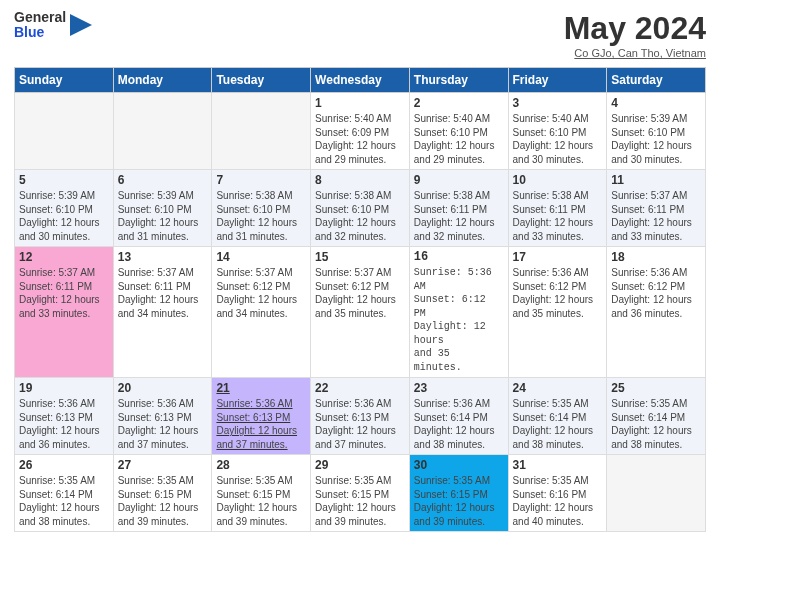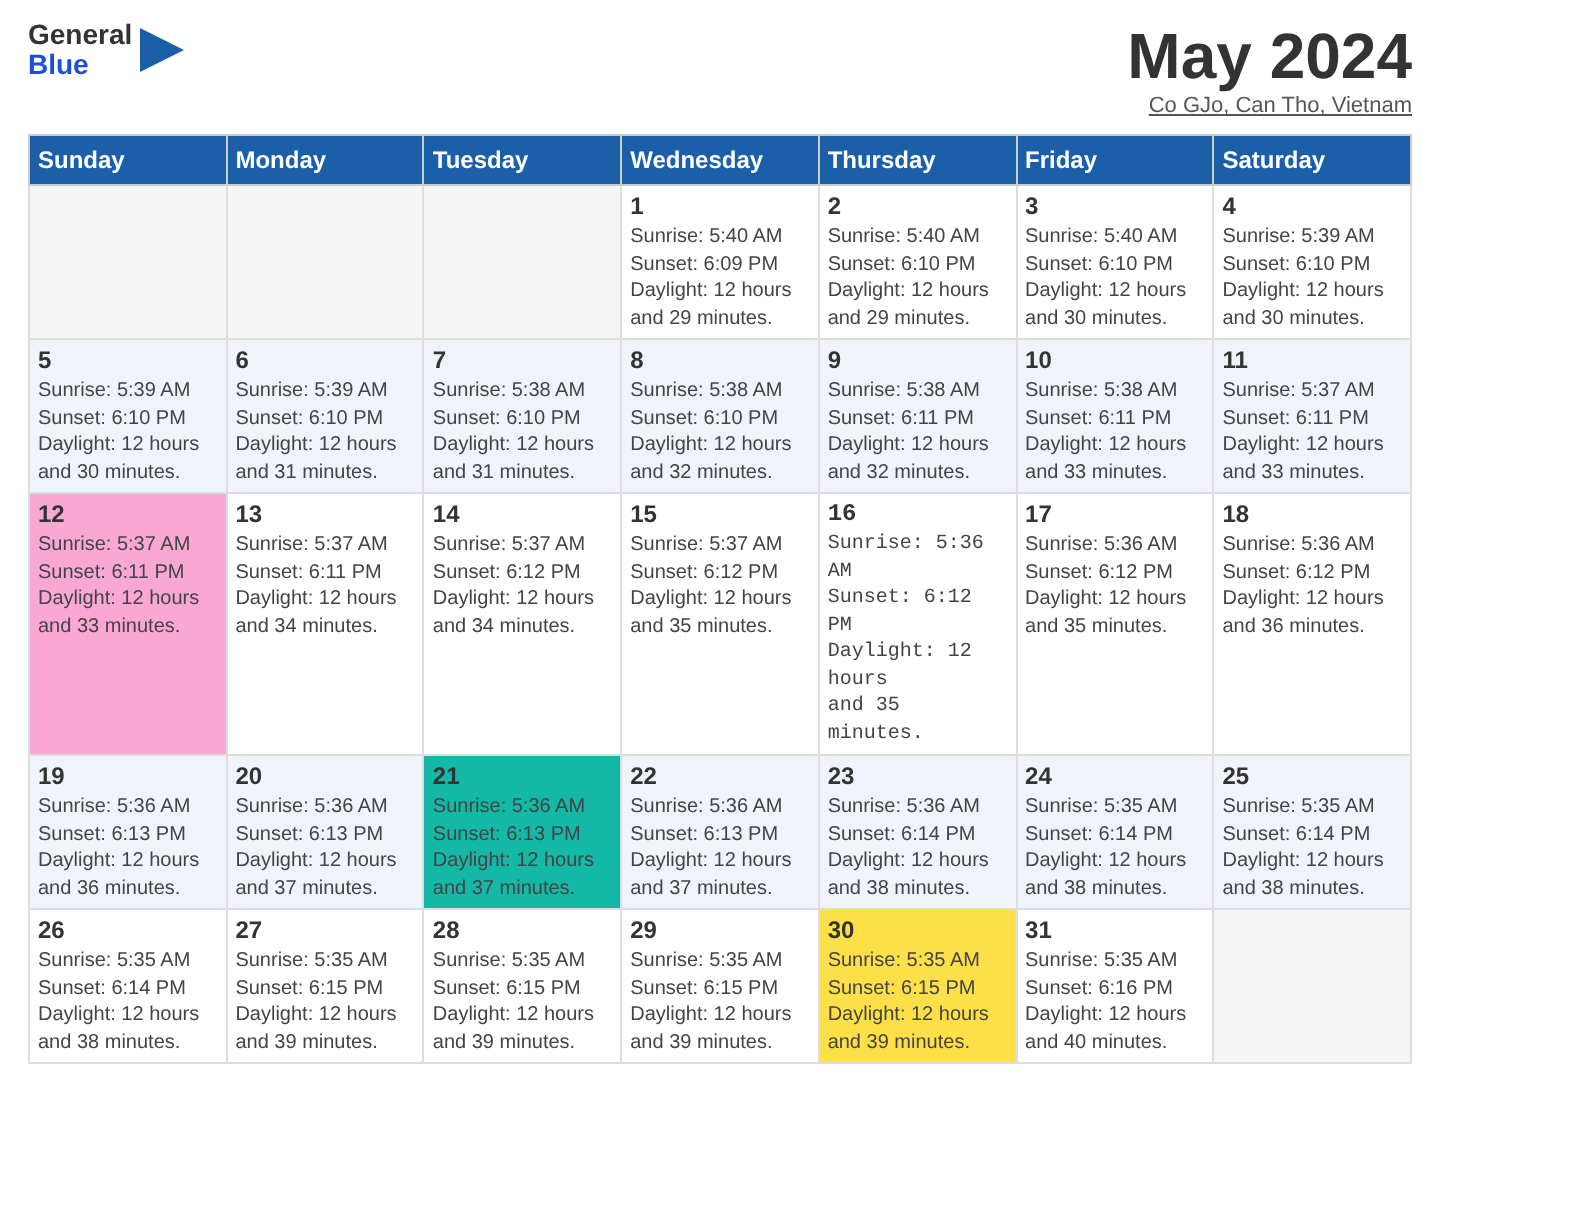--- a/index.html
+++ b/index.html
@@ -263,21 +263,21 @@
 Daylight: 12 hours
 and 36 minutes.</div>
           </td>
           <td style="background: rgb(240, 244, 250);">
             <span class="day-num">20</span>
             <div class="day-info" style="white-space: pre-line;">Sunrise: 5:36 AM
 Sunset: 6:13 PM
 Daylight: 12 hours
 and 37 minutes.</div>
           </td>
-          <td style="background: #14b8a6;">
+          <td style="background: #c4b5fd; text-decoration: underline;">
             <span class="day-num">21</span>
             <div class="day-info" style="white-space: pre-line;">Sunrise: 5:36 AM
 Sunset: 6:13 PM
 Daylight: 12 hours
 and 37 minutes.</div>
           </td>
           <td style="background: rgb(240, 244, 250);">
             <span class="day-num">22</span>
             <div class="day-info" style="white-space: pre-line;">Sunrise: 5:36 AM
 Sunset: 6:13 PM
@@ -328,21 +328,21 @@
 Daylight: 12 hours
 and 39 minutes.</div>
           </td>
           <td style="background: rgb(255, 255, 255);">
             <span class="day-num">29</span>
             <div class="day-info" style="white-space: pre-line;">Sunrise: 5:35 AM
 Sunset: 6:15 PM
 Daylight: 12 hours
 and 39 minutes.</div>
           </td>
-          <td style="background: #fde047; margin-top: 24px;">
+          <td style="background: #0ea5e9; margin-top: 24px;">
             <span class="day-num">30</span>
             <div class="day-info" style="white-space: pre-line;">Sunrise: 5:35 AM
 Sunset: 6:15 PM
 Daylight: 12 hours
 and 39 minutes.</div>
           </td>
           <td style="background: rgb(255, 255, 255);">
             <span class="day-num">31</span>
             <div class="day-info" style="white-space: pre-line;">Sunrise: 5:35 AM
 Sunset: 6:16 PM

